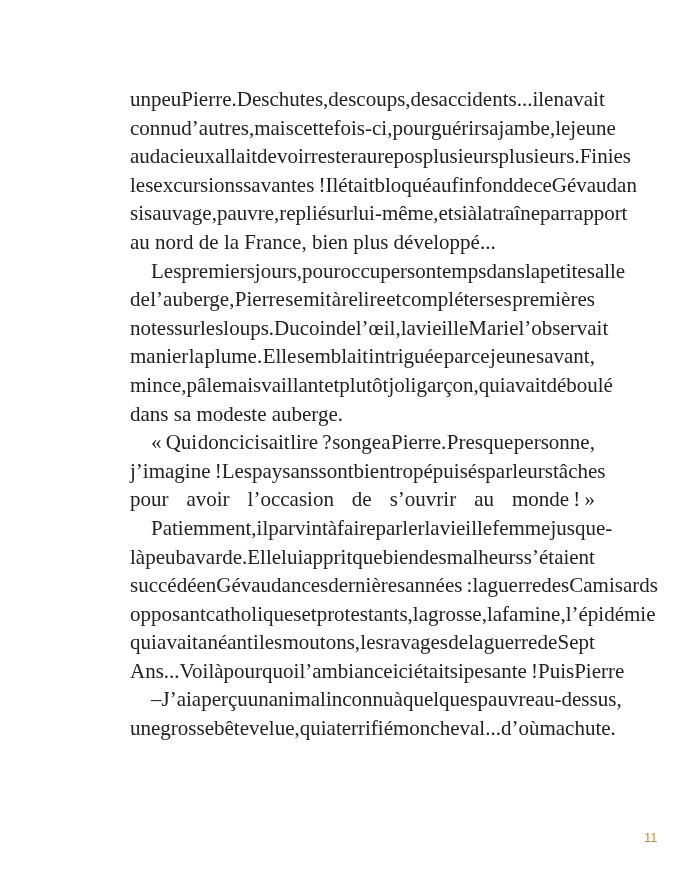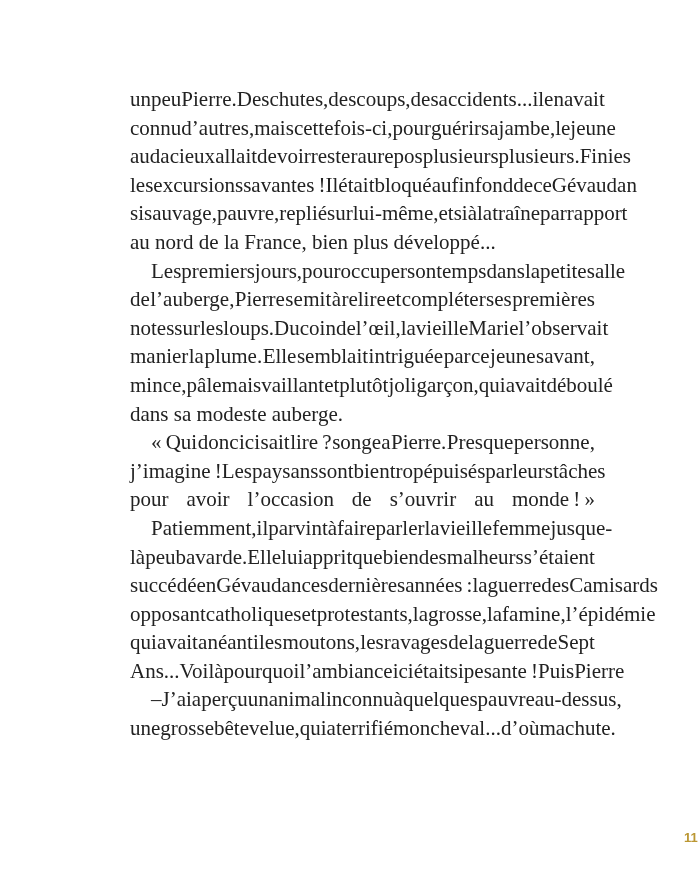--- a/index.html
+++ b/index.html
@@ -36,23 +36,22 @@
   .line.indent {
     padding-left: 21px;
   }
   .page-number {
     position: absolute;
     left: 644px;
     top: 830px;
     color: var(--accent-color, #bb9733);
     font-family: "Liberation Sans", sans-serif;
     font-size: 13px;
-    font-weight: bold;
+    font-weight: normal;
     line-height: 16px;
-    margin-left: 40px;
   }
 </style>
 </head>
 <body>
 
 <div class="book-page">
   <div class="text-block">
       <div class="paragraph">
         <div class="line just">
           <span>un</span>

